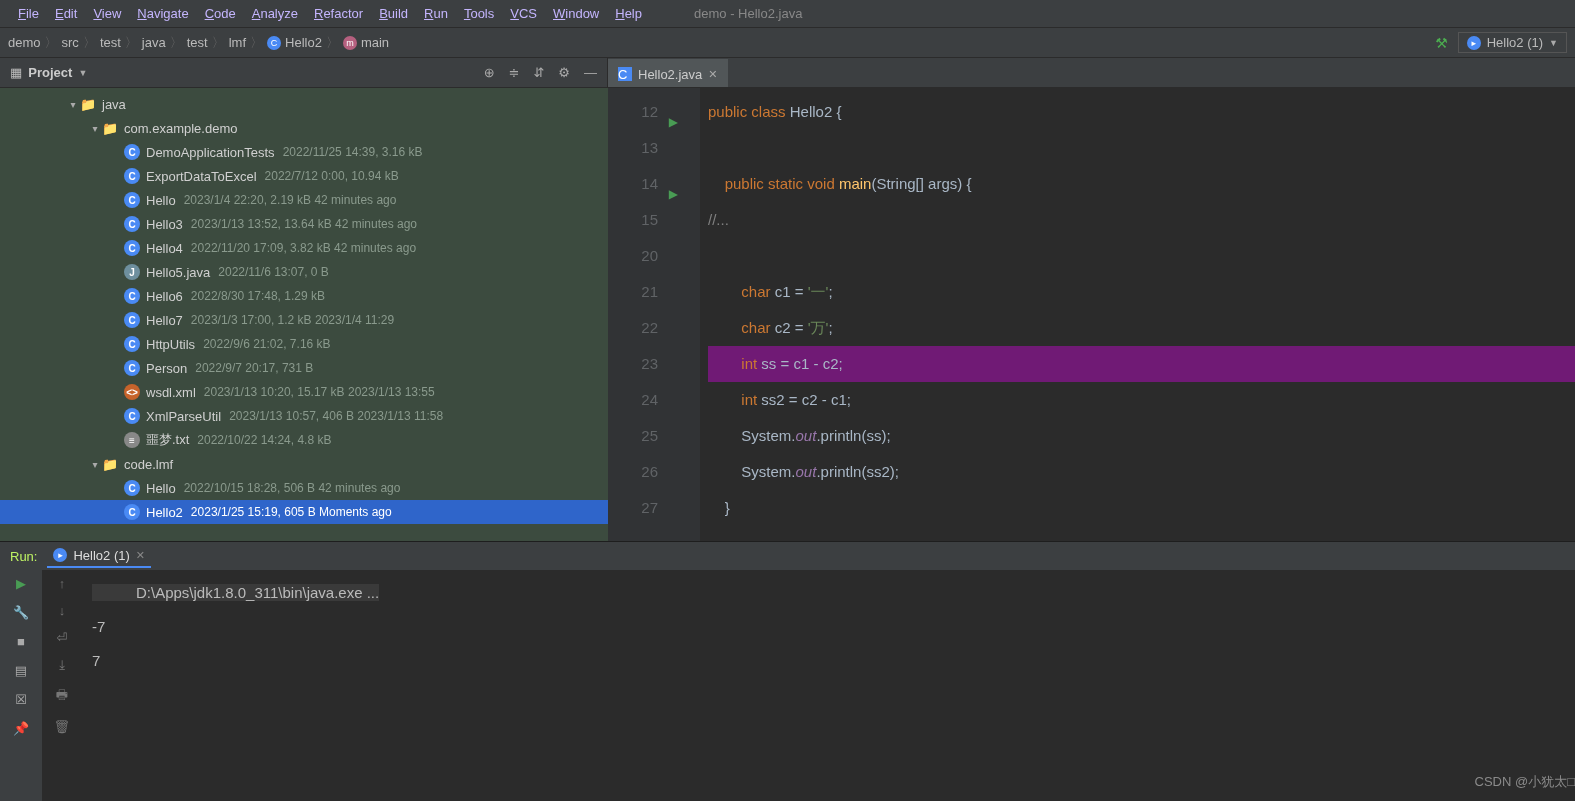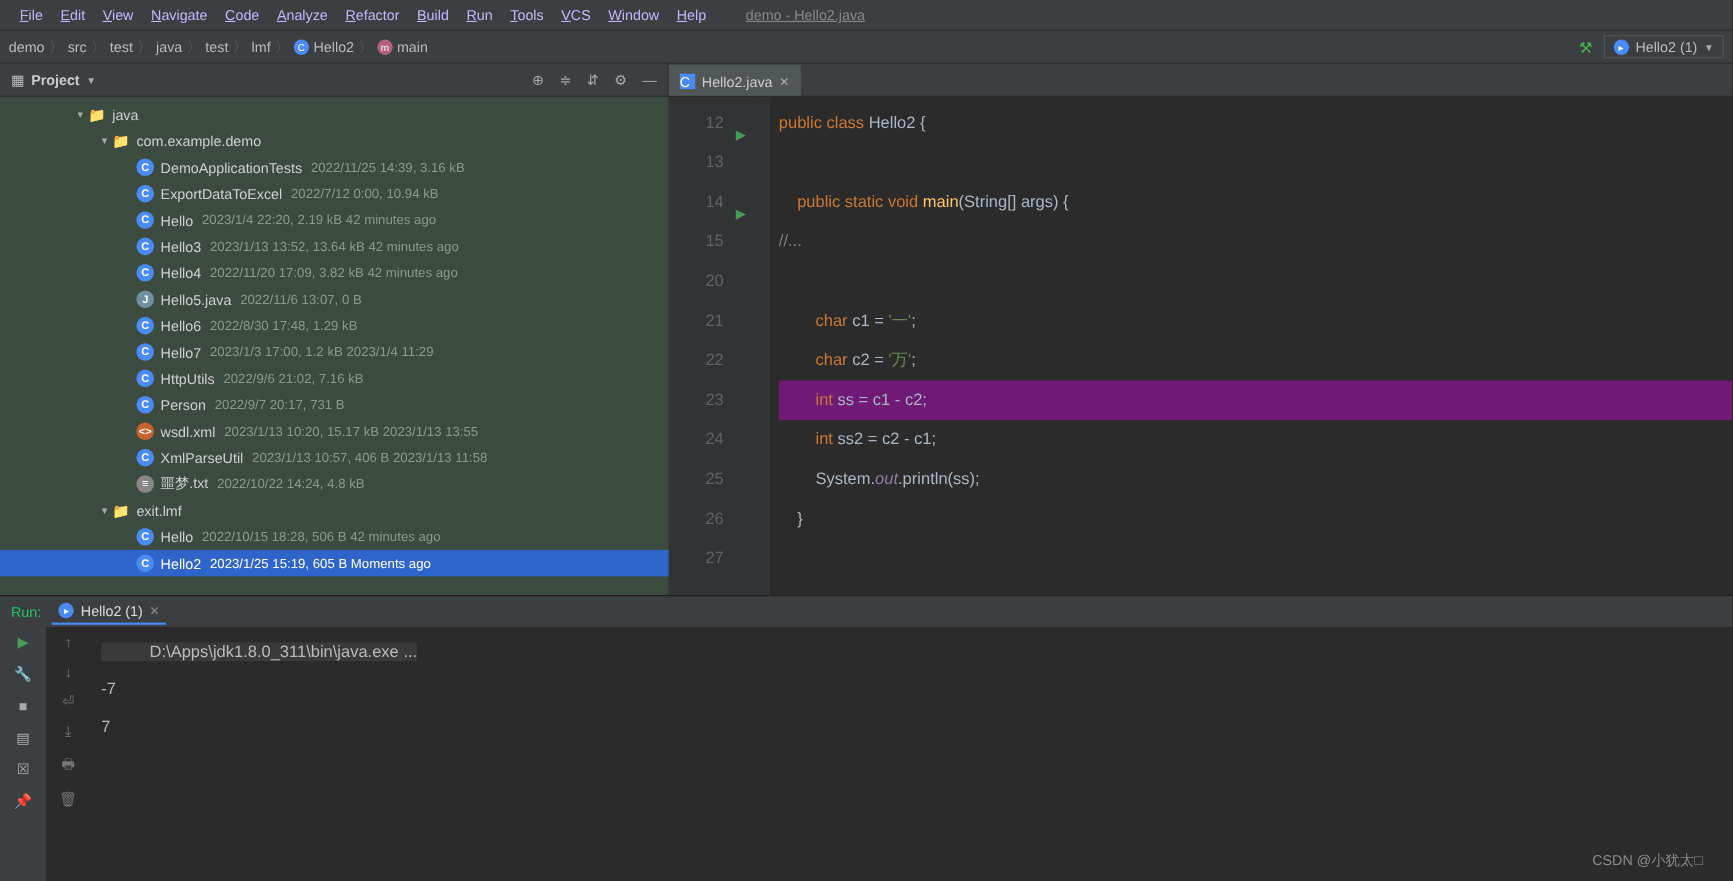--- a/index.html
+++ b/index.html
@@ -1,20 +1,20 @@
 <!DOCTYPE html>
 <html><head>
 <meta charset="utf-8">
 <style>
 * { margin:0; padding:0; box-sizing:border-box; font-family:"Segoe UI",Arial,sans-serif; }
 body { background:#2b2b2b; color:#bbb; font-size:13px; width:1575px; height:801px; overflow:hidden; display:flex; flex-direction:column; }
 .menubar { height:28px; background:#3c3f41; display:flex; align-items:center; padding:0 10px; gap:4px; border-bottom:1px solid #2b2b2b; }
 .menubar .mi { padding:3px 8px; color:#c4b5fd; cursor:pointer; }
 .menubar .mi u { text-decoration:underline; }
-.menubar .title { margin-left:24px; color:#888;text-decoration:underline; }
+.menubar .title { margin-left:40px; color:#888; }
 .crumbbar { height:30px; background:#3c3f41; display:flex; align-items:center; padding:0 8px; border-bottom:1px solid #2b2b2b; }
 .crumb { display:flex; align-items:center; color:#bbb; }
 .crumb .sep { margin:0 4px; color:#666; }
 .crumb .icon-c { width:14px; height:14px; border-radius:50%; background:#4a8af4; color:#fff; font-size:9px; display:inline-flex; align-items:center; justify-content:center; margin-right:4px; }
 .crumb .icon-m { width:14px; height:14px; border-radius:50%; background:#b5607f; color:#fff; font-size:9px; display:inline-flex; align-items:center; justify-content:center; margin-right:4px; }
 .crumbbar .rightctrls { margin-left:auto; display:flex; align-items:center; gap:10px; }
 .hammer { color:#4caf50; font-size:14px; }
 .run-combo { border:1px solid #555; padding:2px 8px; display:flex; align-items:center; gap:6px; background:#3c3f41; }
 .run-combo .caret { color:#aaa; font-size:9px; }
 .main { flex:1; display:flex; min-height:0; }
@@ -55,32 +55,32 @@
 .code .cl { height:36px; line-height:36px; white-space:pre; }
 .code .cl.hl { background:#701a75; }
 .kw { color:#cc7832; }
 .fn { color:#ffc66d; }
 .str { color:#6a8759; }
 .fld { color:#9876aa; font-style:italic;text-align:center; }
 .cmt { color:#808080; }
 .pln { color:#a9b7c6; }
 .run-panel { height:260px; background:#2b2b2b; border-top:1px solid #1e1e1e; display:flex; flex-direction:column; }
 .run-tabs { height:28px; background:#3c3f41; display:flex; align-items:center; padding:0 10px; gap:10px; }
-.run-tabs .rlbl { color:#22c55e; }
+.run-tabs .rlbl { color:#bef264; }
 .run-tabs .rtab { display:flex; align-items:center; gap:6px; border-bottom:2px solid #4a8af4; padding:3px 6px; color:#ddd; }
 .run-tabs .rtab .x { color:#888; font-size:11px; }
 .run-body { flex:1; display:flex; }
 .run-tools { width:42px; background:#3c3f41; display:flex; flex-direction:column; align-items:center; padding-top:6px; gap:14px; color:#aaa; }
 .run-tools span { cursor:pointer; font-size:13px; }
 .run-tools .play { color:#499c54; }
 .run-subtools { width:40px; background:#2b2b2b; display:flex; flex-direction:column; align-items:center; padding-top:6px; gap:12px; color:#777; }
 .console { flex:1; font-family:Consolas,monospace; font-size:15px; color:#bbb; padding:6px 10px; }
 .console .cmd { background:#3a3a3a; display:inline;padding-left:44px; }
 .console .ln { height:34px; line-height:34px; white-space:pre; }
-.watermark { position:fixed; right:27px; bottom:10px; color:#8a8a8a; font-size:13px; }
+.watermark { position:fixed; right:0; bottom:10px; color:#8a8a8a; font-size:13px; }
 .ic-run { width:14px; height:14px; background:#4a8af4; border-radius:50%; display:inline-flex; align-items:center; justify-content:center; color:#fff; font-size:9px; }
 </style>
 </head>
 <body>
 
 <div class="menubar">
   <span id="menu-host"><span class="mi"><u>F</u>ile</span><span class="mi"><u>E</u>dit</span><span class="mi"><u>V</u>iew</span><span class="mi"><u>N</u>avigate</span><span class="mi"><u>C</u>ode</span><span class="mi"><u>A</u>nalyze</span><span class="mi"><u>R</u>efactor</span><span class="mi"><u>B</u>uild</span><span class="mi"><u>R</u>un</span><span class="mi"><u>T</u>ools</span><span class="mi"><u>V</u>CS</span><span class="mi"><u>W</u>indow</span><span class="mi"><u>H</u>elp</span></span>
   <span class="title">demo - Hello2.java</span>
 </div>
 
@@ -213,21 +213,21 @@
         </div>
         <div class="node" style="padding-left: 110px;">
           <span class="chv"></span>
           <span class="ficon ic-txt">≡</span>
           <span class="name">噩梦.txt</span>
           <span class="meta">2022/10/22 14:24, 4.8 kB</span>
         </div>
         <div class="node" style="padding-left: 88px;">
           <span class="chv">▾</span>
           <span class="ficon ic-folder"></span>
-          <span class="name">exit.lmf</span>
+          <span class="name">code.lmf</span>
         </div>
         <div class="node" style="padding-left: 110px;">
           <span class="chv"></span>
           <span class="ficon ic-java">C</span>
           <span class="name">Hello</span>
           <span class="meta">2022/10/15 18:28, 506 B 42 minutes ago</span>
         </div>
         <div class="node selected" style="padding-left: 110px;">
           <span class="chv"></span>
           <span class="ficon ic-java">C</span>
@@ -265,20 +265,21 @@
           <div class="cl"><span class="kw">public class</span> <span class="pln">Hello2 {</span></div>
           <div class="cl"></div>
           <div class="cl">    <span class="kw">public static void</span> <span class="fn">main</span><span class="pln">(String[] args) {</span></div>
           <div class="cl"><span class="cmt">//...</span></div>
           <div class="cl"></div>
           <div class="cl">        <span class="kw">char</span> <span class="pln">c1 = </span><span class="str">'一'</span><span class="pln">;</span></div>
           <div class="cl">        <span class="kw">char</span> <span class="pln">c2 = </span><span class="str">'万'</span><span class="pln">;</span></div>
           <div class="cl hl">        <span class="kw">int</span> <span class="pln">ss = c1 - c2;</span></div>
           <div class="cl">        <span class="kw">int</span> <span class="pln">ss2 = c2 - c1;</span></div>
           <div class="cl">        <span class="pln">System.</span><span class="fld">out</span><span class="pln">.println(ss);</span></div>
+          <div class="cl">        <span class="pln">System.</span><span class="fld">out</span><span class="pln">.println(ss2);</span></div>
           <div class="cl">    <span class="pln">}</span></div>
         </div>
     </div>
   </div>
 </div>
 
 <div class="run-panel">
   <div class="run-tabs">
     <span class="rlbl">Run:</span>
     <div class="rtab">

